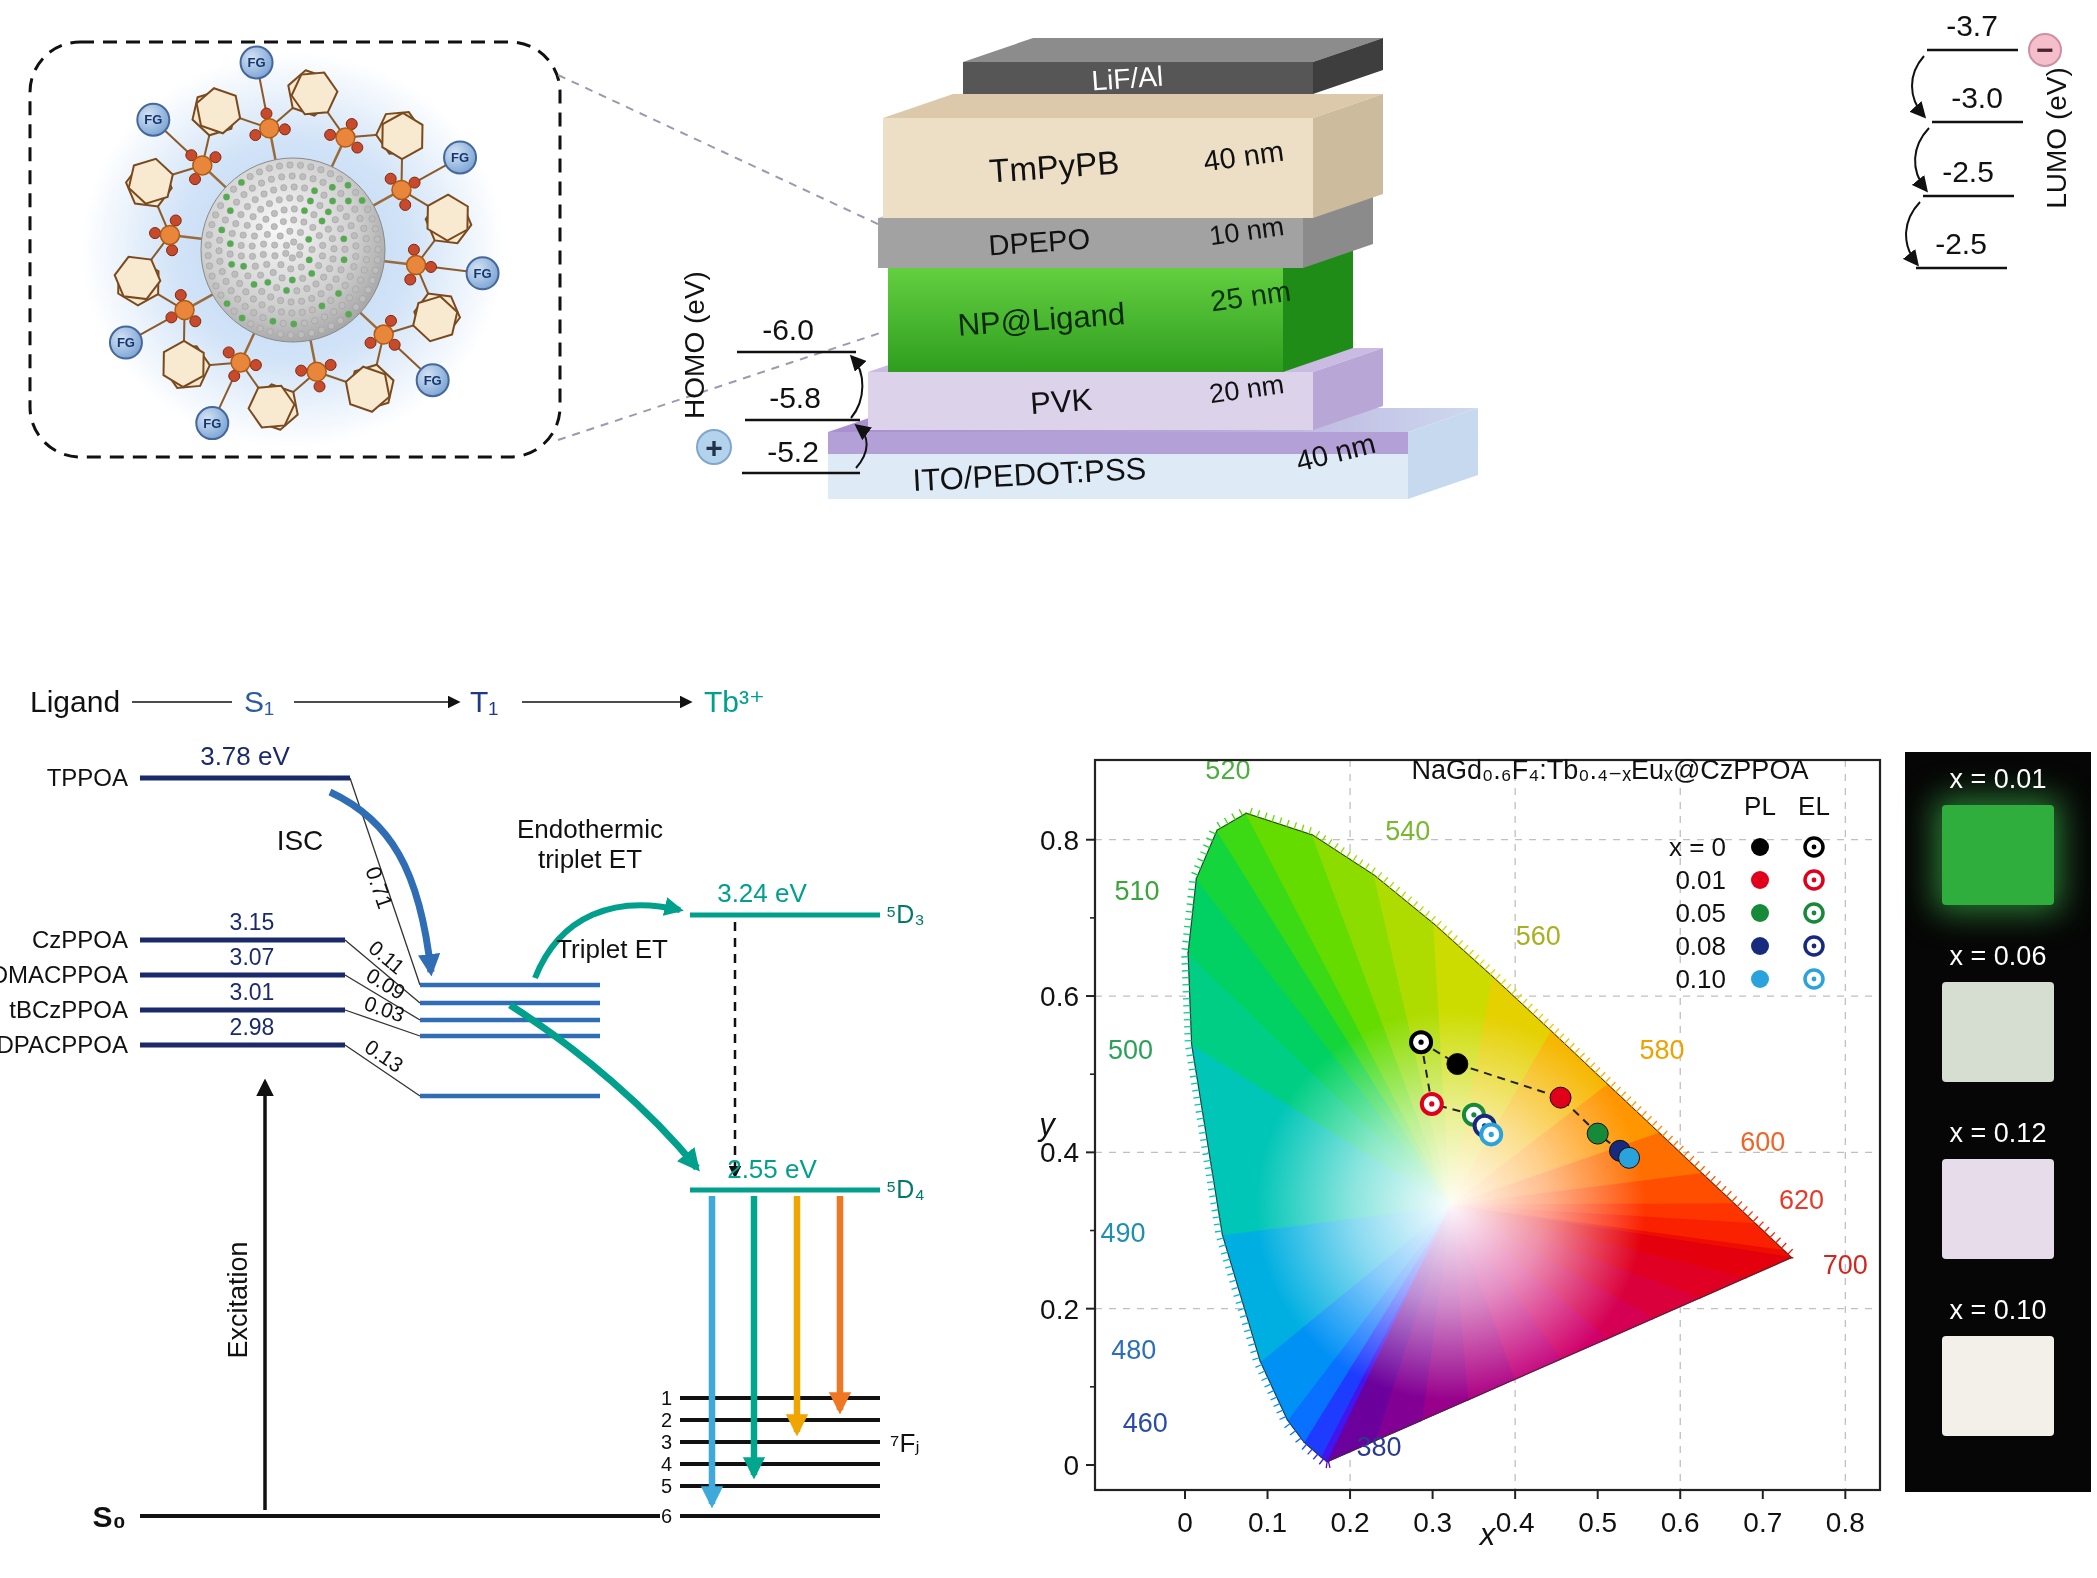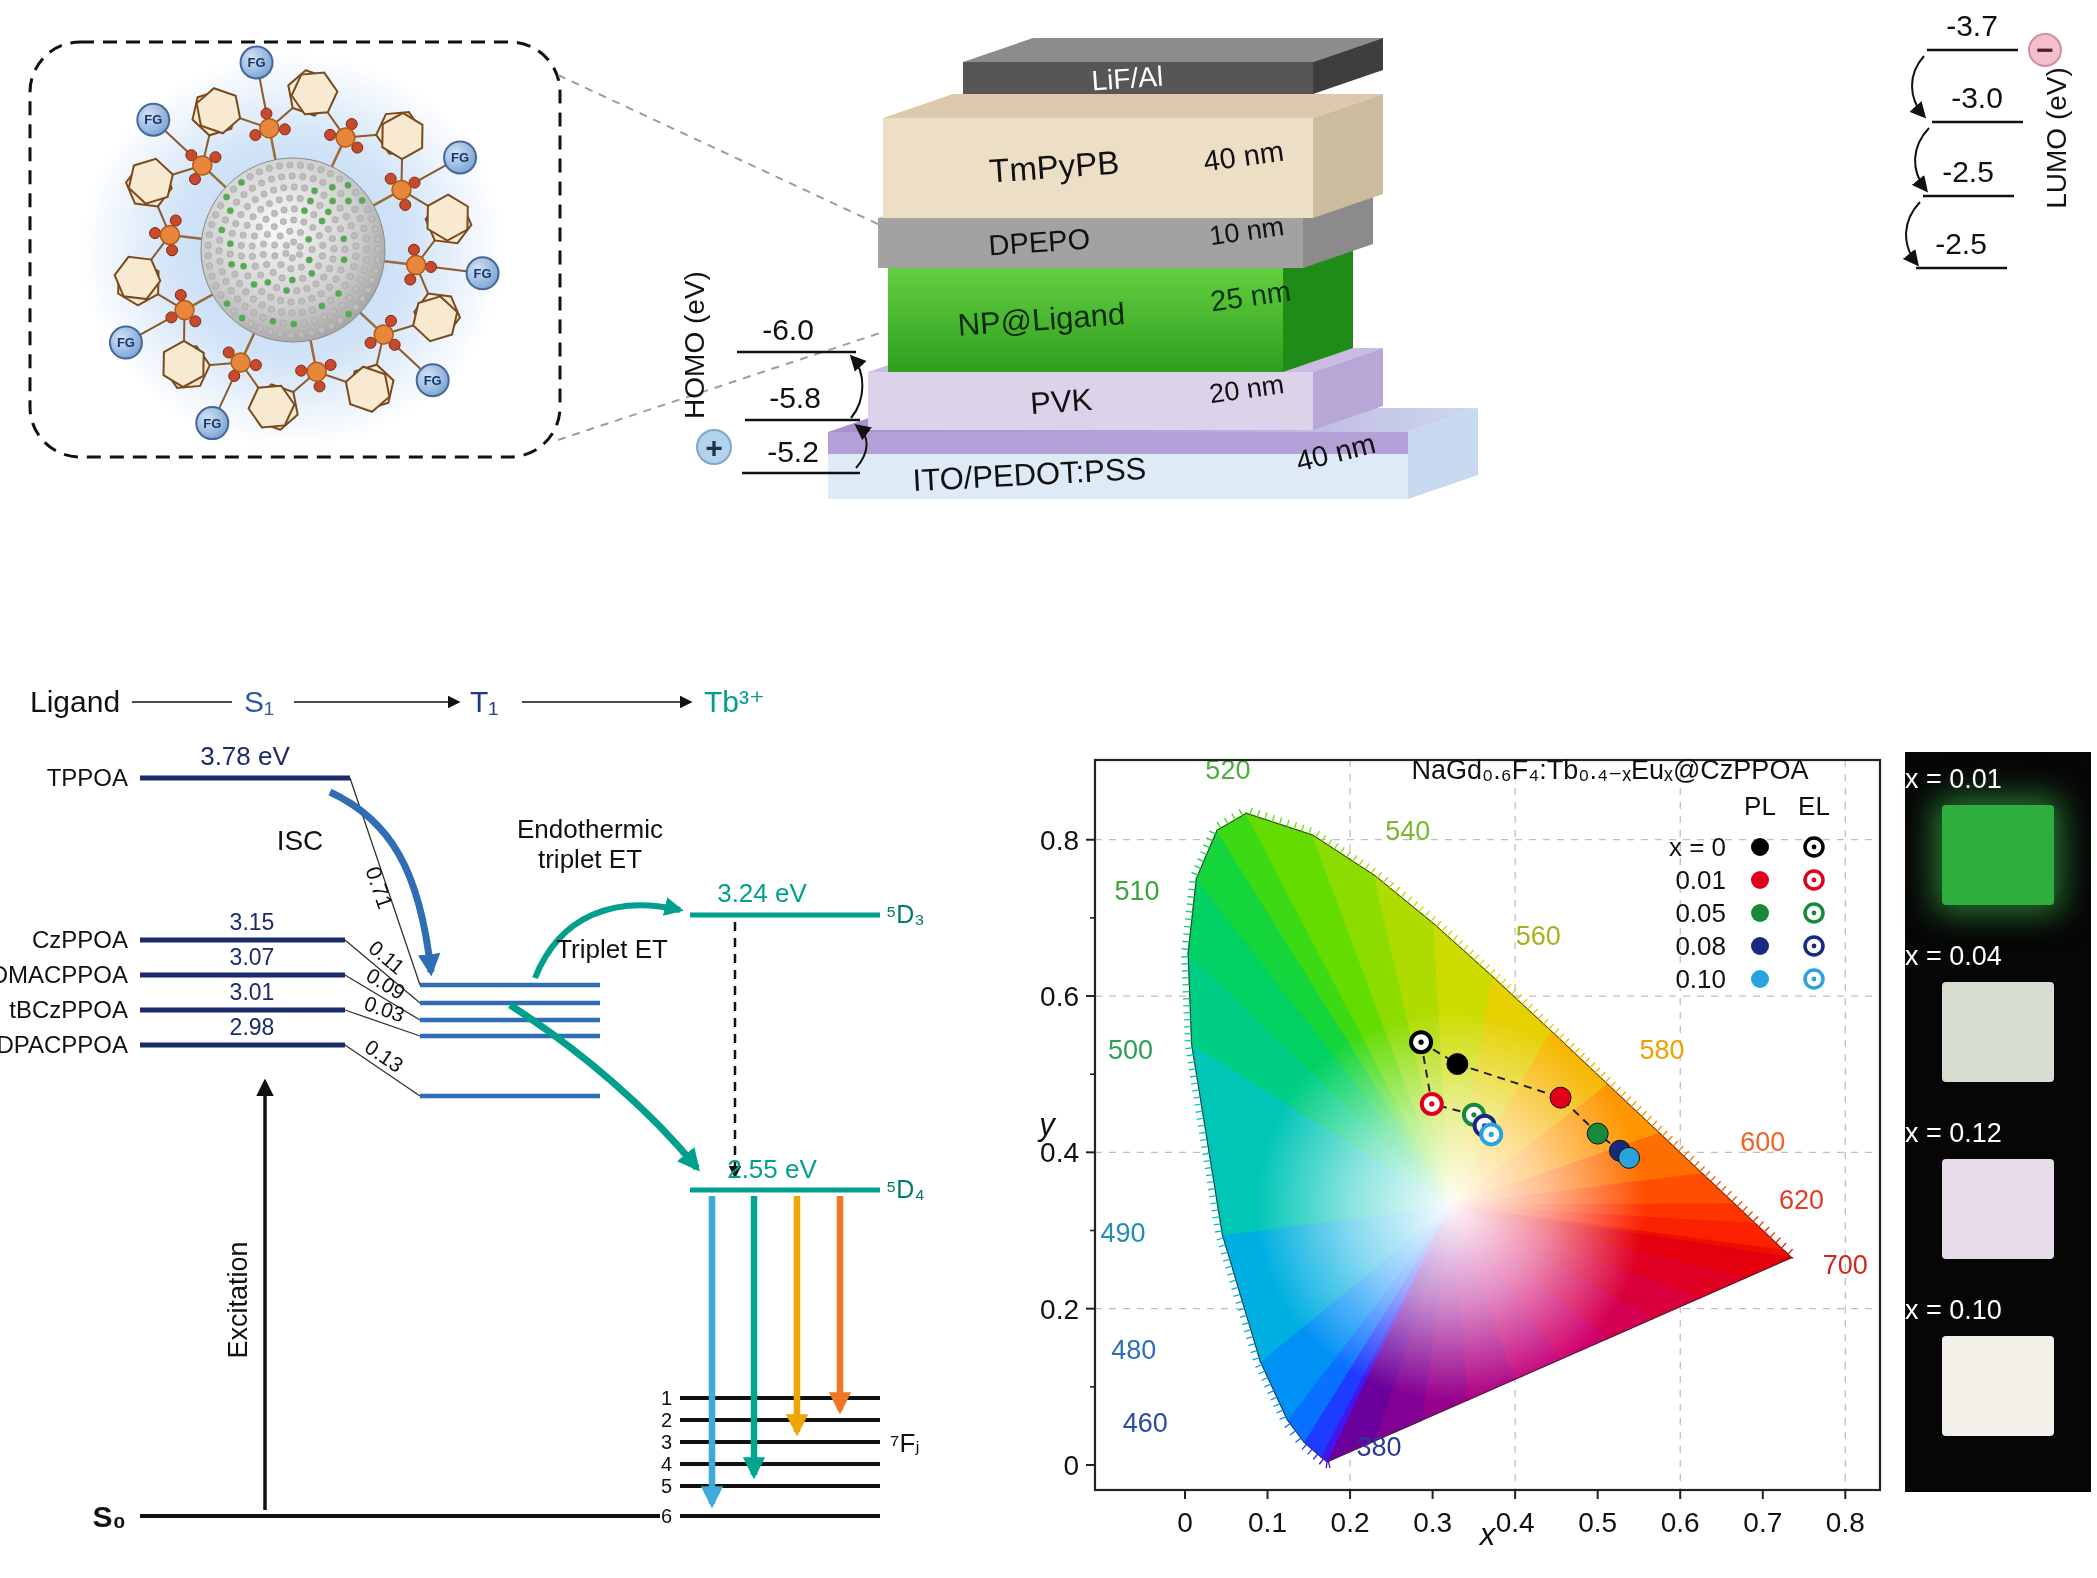--- a/index.html
+++ b/index.html
@@ -3,21 +3,21 @@
 <meta charset="utf-8">
 <style>
   body{margin:0}
   #root{position:relative;width:2097px;height:1578px;background:#fff;
         font-family:"Liberation Sans","DejaVu Sans",sans-serif;overflow:hidden}
   #main-svg{position:absolute;left:0;top:0}
   #cie-panel{position:absolute;left:1020px;top:745px;width:880px;height:810px}
   #photo-strip{position:absolute;left:1905px;top:752px;width:186px;height:740px;
                background:#060606;display:flex;flex-direction:column;gap:36px;
                padding-top:12px;box-sizing:border-box}
-  .photo-item{text-align:left}
+  .photo-item{text-align:center}
   .photo-label{color:#fff;font-size:27px;margin-bottom:10px}
   .swatch{width:112px;height:100px;margin:0 auto;border-radius:4px}
   .photo-item:nth-child(1) .swatch{box-shadow:0 0 32px 8px rgba(70,215,90,.55)}
   svg text{font-family:"Liberation Sans","DejaVu Sans",sans-serif}
 </style>
 </head>
 <body>
 
 <div id="root">
 
@@ -934,21 +934,21 @@
         </g>
       </svg>
 </div>
 
 <div id="photo-strip">
   <div class="photo-item">
     <div class="photo-label">x = 0.01</div>
     <div class="swatch" style="background: rgb(47, 174, 62);"></div>
   </div>
   <div class="photo-item">
-    <div class="photo-label">x = 0.04</div>
+    <div class="photo-label">x = 0.06</div>
     <div class="swatch" style="background: rgb(214, 221, 209);"></div>
   </div>
   <div class="photo-item">
     <div class="photo-label">x = 0.12</div>
     <div class="swatch" style="background: rgb(231, 220, 233);"></div>
   </div>
   <div class="photo-item">
     <div class="photo-label">x = 0.10</div>
     <div class="swatch" style="background: rgb(243, 240, 234);"></div>
   </div>

